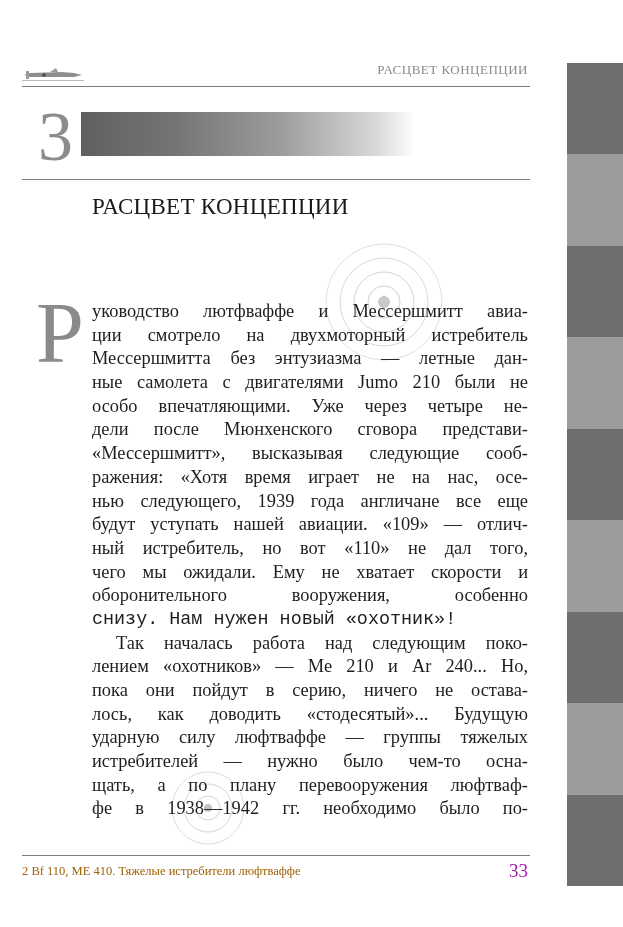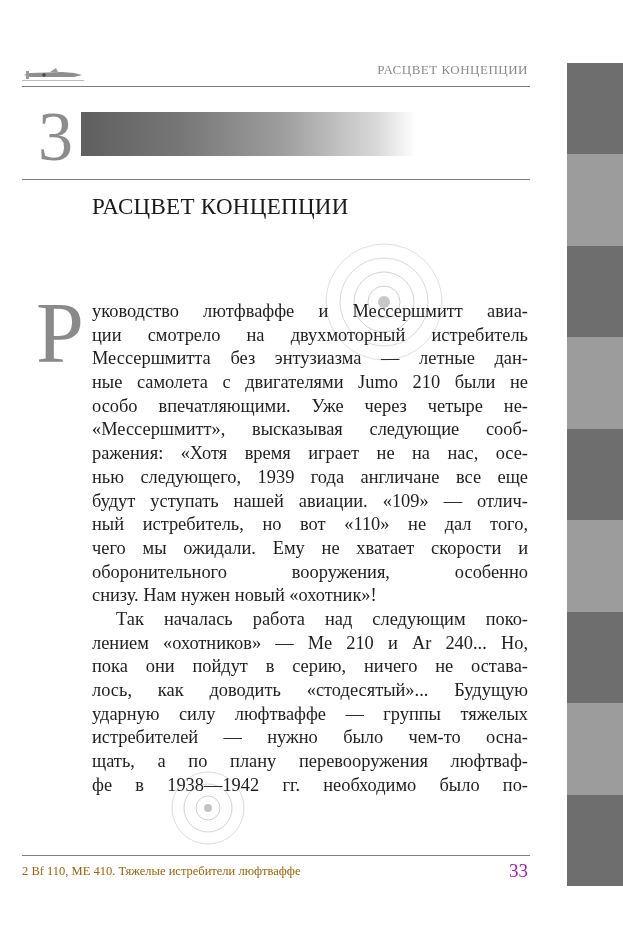--- a/index.html
+++ b/index.html
@@ -40,21 +40,21 @@
   
   .drop-cap {
     left: 36px; top: 290px; font-size: 86px; line-height: 86px; color: #8a8a8a;
   }
   .body-text {
     left: 92px; top: 300px; width: 436px; font-size: 18.4px; line-height: 23.7px; color: #1e1e1e;
   }
   .body-text .line {
     display: block; white-space: nowrap; text-align: justify; text-align-last: justify; height: 23.7px;
   }
-  .body-text .line.last { text-align-last: left; }
+  .body-text .line.last { text-align-last: left; font-family: Liberation Mono, monospace; }
   .body-text .line.indent { padding-left: 24px; }
 
   
   .footer-left {
     left: 22px; top: 864px; font-size: 12.5px; color: #a16207; white-space: nowrap;
   }
   .page-number {
     right: 95px; top: 860px; font-size: 19px; color: #a21caf;
   }
 
@@ -96,20 +96,21 @@
   <circle cx="48" cy="48" r="36" fill="none" stroke="#dcdcdc" stroke-width="1"></circle>
 </svg>
 
 <div class="abs drop-cap">Р</div>
 <div class="abs body-text">
   <span class="line">уководство лютфваффе и Мессершмитт авиа-</span>
   <span class="line">ции смотрело на двухмоторный истребитель</span>
   <span class="line">Мессершмитта без энтузиазма — летные дан-</span>
   <span class="line">ные самолета с двигателями Jumo 210 были не</span>
   <span class="line">особо впечатляющими. Уже через четыре не-</span>
+  <span class="line">дели после Мюнхенского сговора представи-</span>
   <span class="line">«Мессершмитт», высказывая следующие сооб-</span>
   <span class="line">ражения: «Хотя время играет не на нас, осе-</span>
   <span class="line">нью следующего, 1939 года англичане все еще</span>
   <span class="line">будут уступать нашей авиации. «109» — отлич-</span>
   <span class="line">ный истребитель, но вот «110» не дал того,</span>
   <span class="line">чего мы ожидали. Ему не хватает скорости и</span>
   <span class="line">оборонительного вооружения, особенно</span>
   <span class="line last">снизу. Нам нужен новый «охотник»!</span>
   <span class="line indent">Так началась работа над следующим поко-</span>
   <span class="line">лением «охотников» — Ме 210 и Ar 240... Но,</span>

